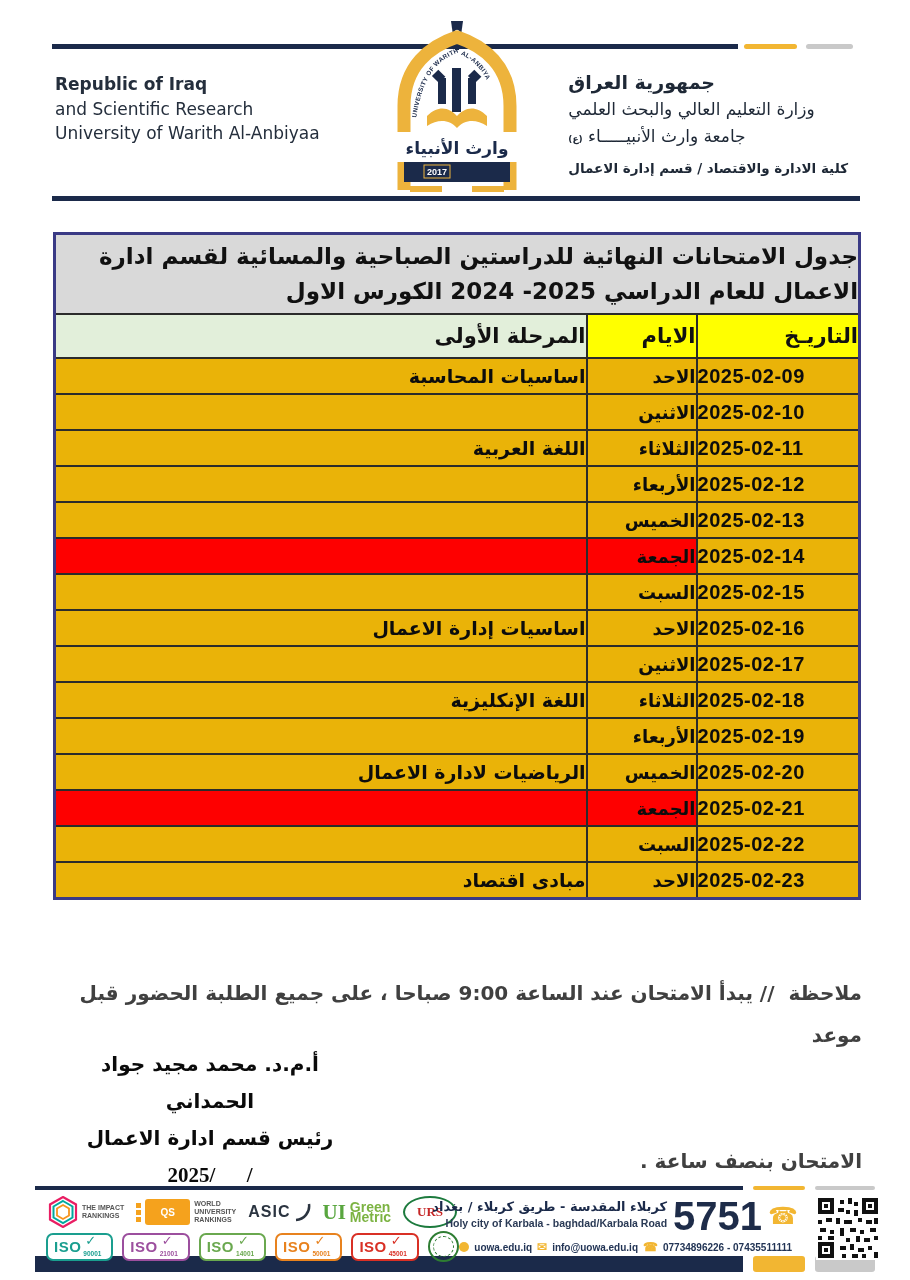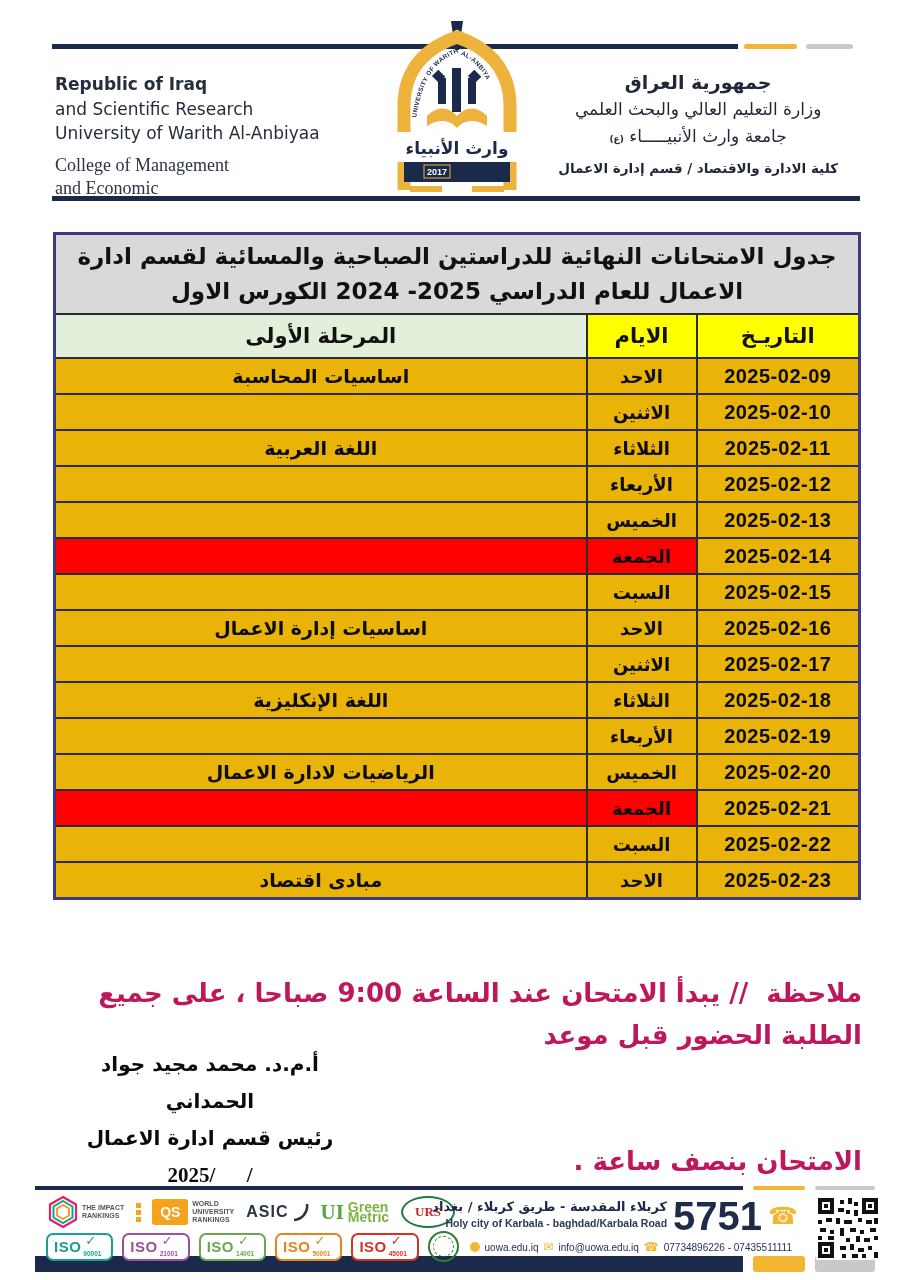--- a/index.html
+++ b/index.html
@@ -12,57 +12,57 @@
   .seg .s-navy{background:var(--navy);}
   .seg .s-gold{background:var(--gold);border-radius:3px;}
   .seg .s-gray{background:var(--grayseg);border-radius:3px;}
 
   
   .rule-top{top:44px;left:52px;height:5px;}
   .rule-bottom{position:absolute;top:196px;left:52px;width:808px;height:5px;background:var(--navy);}
   .hdr-left{position:absolute;left:55px;top:72px;color:#242e3c;font-size:17px;line-height:24.5px;}
   .hdr-left .b1{font-weight:bold;}
   .hdr-college{margin-top:8px;font-family:"Liberation Serif",serif;font-size:18px;line-height:23px;color:#2b3442;}
-  .hdr-right{position:absolute;right:72px;top:68px;direction:rtl;text-align:center;color:#1e2836;}
+  .hdr-right{position:absolute;right:62px;top:68px;direction:rtl;text-align:left;color:#1e2836;}
   .hdr-right .country{font-size:19px;font-weight:bold;line-height:28px;}
   .hdr-right .ministry,.hdr-right .university{font-size:17px;line-height:27px;}
   .hdr-right .honorific{font-size:9px;font-weight:bold;}
   .hdr-right .department{font-size:13.5px;font-weight:bold;margin-top:7px;}
   .logo{position:absolute;left:390px;top:20px;}
 
   
   table.exam{position:absolute;left:53px;top:232px;width:805px;border-collapse:collapse;
              direction:rtl;border:3px solid var(--border-outer);table-layout:fixed;}
-  table.exam td{border:2px solid var(--border-dark);text-align:center;vertical-align:middle;padding:0;}
+  table.exam td{border:2px solid var(--border-dark);vertical-align:middle;padding:0;}
   td.t-title{height:78px;background:var(--title-bg);font-weight:bold;font-size:23px;color:#111;line-height:35px;}
   tr.hdr td{height:42px;font-weight:bold;font-size:21px;color:#111;}
   td.h-date,td.h-day{background:var(--hdr-yellow);}
   td.h-stage{background:var(--stage-green);}
   col.c-date{width:163px;} col.c-day{width:110px;} col.c-subj{width:532px;}
   tr.row td{height:34px;background:#eab308;}
   tr.row .c-date{font-family:"Liberation Sans",sans-serif;font-weight:bold;font-size:20px;color:#0d0d0d;letter-spacing:.5px;}
   tr.row .c-day{font-weight:bold;font-size:18px;color:#0d0d0d;}
   tr.row .c-subject{font-weight:bold;font-size:19px;color:#0d0d0d;}
   tr.row.holiday .c-day,tr.row.holiday .c-subject{background:var(--holiday-red);}
 
   
   .note{position:absolute;right:48px;top:888px;width:818px;direction:rtl;text-align:right;
-        font-weight:bold;font-size:26px;color:#be185d;line-height:42px;white-space:pre-wrap;}
+        font-weight:bold;font-size:20px;color:#404040;line-height:42px;white-space:pre-wrap;}
   .signature{position:absolute;left:55px;top:1046px;width:310px;text-align:center;direction:rtl;
              font-weight:bold;font-size:20px;color:#0a0a0a;line-height:37px;}
   .sig-date{direction:ltr;unicode-bidi:bidi-override;white-space:pre;font-family:"Liberation Serif",serif;font-size:21px;}
 
   
   .f-rule{top:1186px;left:35px;height:4px;}
   .f-bar{top:1256px;left:35px;height:16px;}
   .logos-row{position:absolute;left:48px;top:1196px;display:flex;align-items:center;gap:12px;}
   .logo-item{display:flex;align-items:center;gap:4px;}
   .tiny-label{font-family:"Liberation Sans",sans-serif;font-size:7px;font-weight:bold;color:#555;line-height:8px;}
-  .qs-sq{width:36px;height:26px;background:#f5a21d;border-radius:3px;color:#fff;font-weight:bold;
-         font-size:14px;display:flex;align-items:center;justify-content:center;font-family:"Liberation Sans",sans-serif;margin-left:7px;}
+  .qs-sq{width:45px;height:26px;background:#f5a21d;border-radius:3px;color:#fff;font-weight:bold;
+         font-size:10px;display:flex;align-items:center;justify-content:center;font-family:"Liberation Sans",sans-serif;}
   .qs-dots{display:flex;flex-direction:column;gap:2px;}
   .qs-dots i{width:5px;height:5px;background:#f5a21d;display:block;}
   .asic-txt{font-family:"Liberation Sans",sans-serif;font-weight:bold;font-size:16px;color:#2b3440;letter-spacing:1px;}
   .ui-big{font-family:Liberation Serif, serif;font-weight:bold;font-size:21px;color:#59a63f;}
   .ui-stack{font-family:"Liberation Sans",sans-serif;font-weight:bold;font-size:14px;color:#7cb342;line-height:10px;}
   .urs-oval{width:50px;height:28px;border:2.5px solid #1c7a3d;border-radius:50%;display:flex;align-items:center;justify-content:center;}
   .urs-oval span{font-family:"Liberation Serif",serif;font-weight:bold;font-size:13px;color:#c62828;}
   .iso-row{position:absolute;left:46px;top:1231px;display:flex;align-items:center;gap:9px;}
   .iso-badge{display:inline-flex;align-items:center;border:2.5px solid;border-radius:7px;padding:1px 6px;background:#fff;height:22px;}
   .iso-word{font-family:"Liberation Sans",sans-serif;font-weight:bold;font-size:15px;letter-spacing:.5px;}
@@ -72,45 +72,41 @@
   .arab-emblem{width:27px;height:27px;border:2px solid #2e7d32;border-radius:50%;position:relative;}
   .arab-emblem:before{content:"";position:absolute;inset:3px;border:1.5px dashed #2e7d32;border-radius:50%;}
 
   .contact-block{position:absolute;right:112px;top:1196px;display:flex;align-items:flex-start;gap:6px;}
   .addr{direction:rtl;text-align:right;margin-top:2px;}
   .addr .ar{font-size:13px;font-weight:bold;color:var(--navy);line-height:18px;}
   .addr .en{font-family:"Liberation Sans",sans-serif;font-size:10.5px;font-weight:bold;color:#2a3a55;line-height:15px;direction:ltr;}
   .phone-big{font-family:"Liberation Sans",sans-serif;font-weight:bold;font-size:40px;color:#1e2c49;line-height:40px;}
   .phone-glyph{color:var(--gold);font-size:24px;line-height:40px;}
   .contact-line{position:absolute;right:118px;top:1240px;display:flex;align-items:center;gap:5px;
-                font-family:"Liberation Sans",sans-serif;font-size:10px;font-weight:normal;color:#223455;}
+                font-family:"Liberation Sans",sans-serif;font-size:10px;font-weight:bold;color:#223455;}
   .mini-ico{color:var(--gold);font-size:12px;}
   .globe-dot{width:10px;height:10px;border-radius:50%;background:var(--gold);display:inline-block;}
   .qr{position:absolute;right:30px;top:1196px;}
 </style>
 </head>
 <body>
 
 <div class="page" style="--navy: #1b2a4a; --gold: #f2b632; --grayseg: #c9c9c9; --title-bg: #d9d9d9; --hdr-yellow: #ffff00; --stage-green: #e2efda; --holiday-red: #fe0000;">
 
   <div class="seg rule-top">
     <span class="s-navy" style="width:686px;height:5px;"></span>
     <span class="s-gold" style="width:53px;height:5px;margin-left:6px;"></span>
     <span class="s-gray" style="width:47px;height:5px;margin-left:9px;"></span>
   </div>
   <div class="rule-bottom"></div>
 
   <div class="hdr-left">
     <div class="b1">Republic of Iraq</div>
     <div>and Scientific Research</div>
     <div>University of Warith Al-Anbiyaa</div>
-    <div class="hdr-college">
-      <div>College of Management</div>
-      <div>and Economic</div>
-    </div>
   </div>
 
   <div class="hdr-right">
     <div class="country">جمهورية العراق</div>
     <div class="ministry">وزارة التعليم العالي والبحث العلمي</div>
     <div class="university"><span>جامعة وارث الأنبيـــــاء</span> <span class="honorific">(ع)</span></div>
     <div class="department">كلية الادارة والاقتصاد / قسم إدارة الاعمال</div>
   </div>
 
   <svg class="logo" width="134" height="176" viewBox="0 0 134 176">

